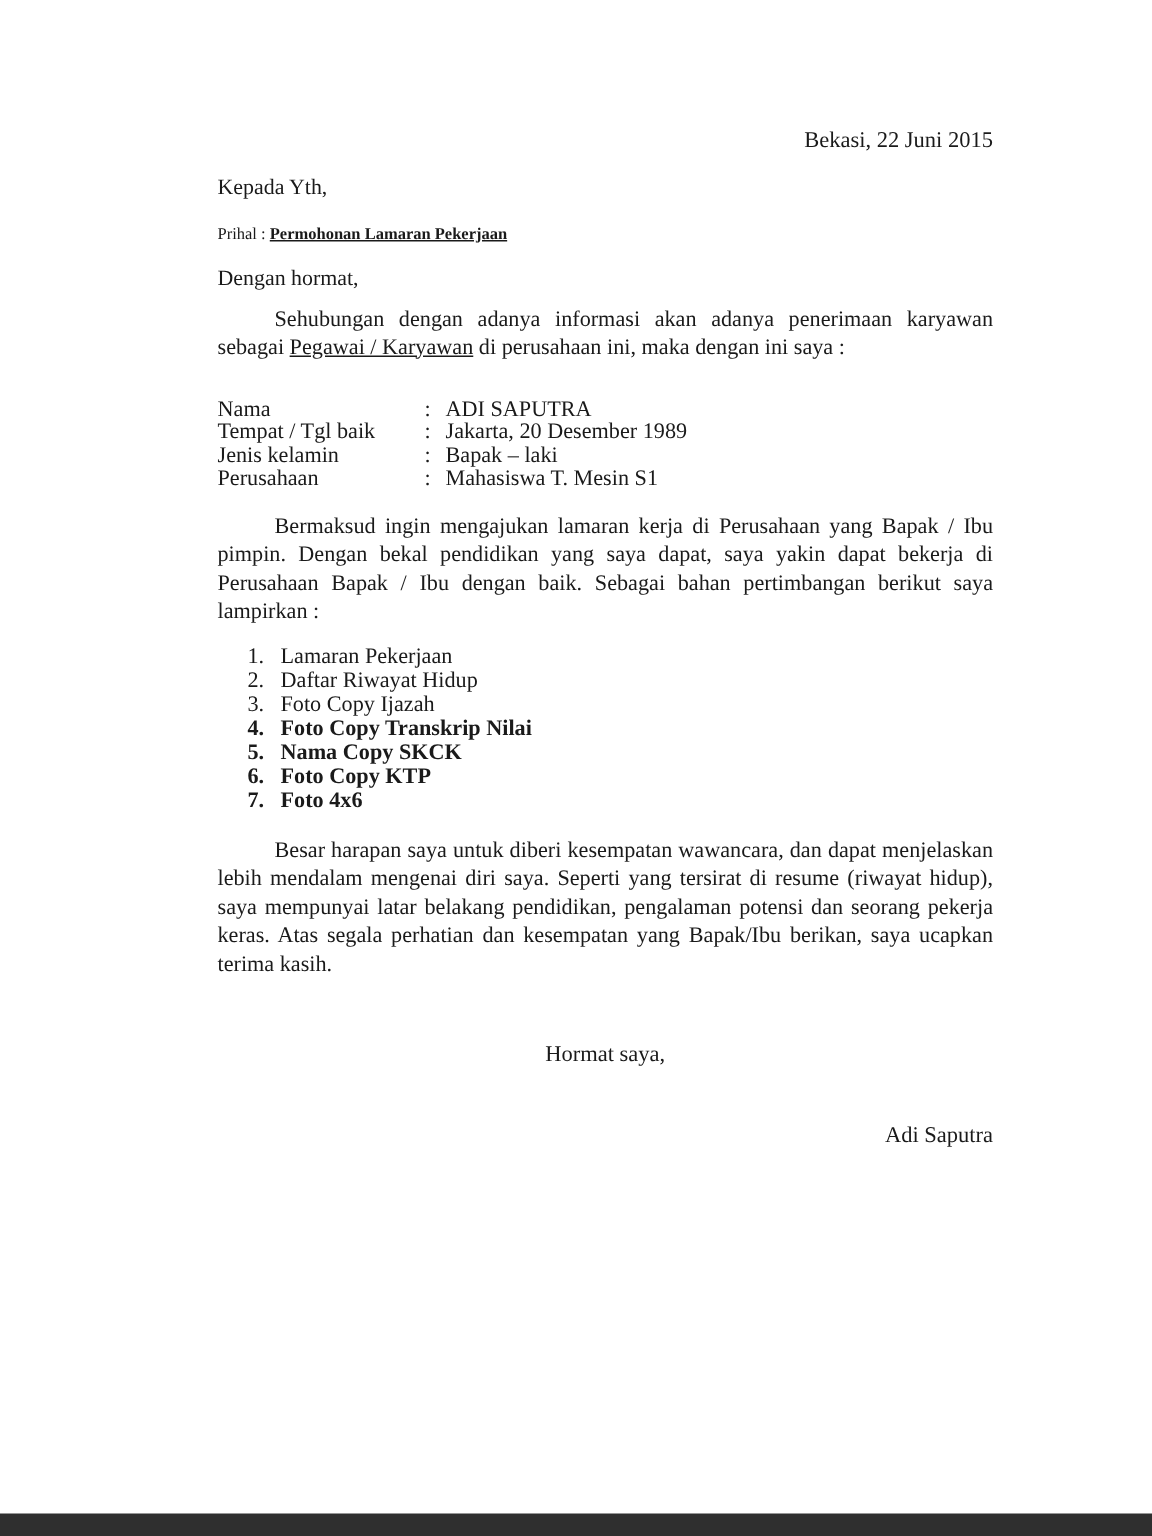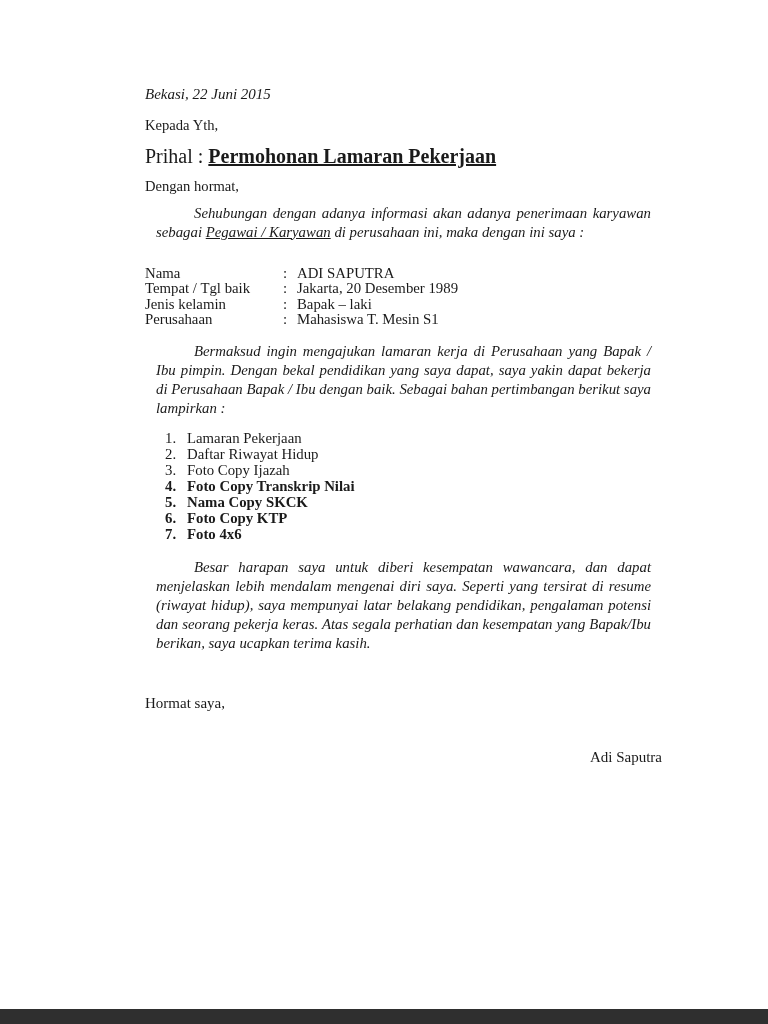--- a/index.html
+++ b/index.html
@@ -12,51 +12,49 @@
     font-family: "Liberation Serif", "DejaVu Serif", serif;
     color: #1a1a1a;
   }
   .page {
     position: absolute;
     inset: 0;
     box-sizing: border-box;
     padding: 86px 106px 0 145px;
   }
   .date {
-    text-align: left;
+    text-align: right;
     font-size: 15px;
     line-height: 16px;
-    font-style: italic;
   }
   .recipient {
     margin-top: 16px;
     font-size: 14.6px;
     line-height: 14.6px;
   }
   .subject {
     margin-top: 15px;
-    font-size: 20px;
+    font-size: 11px;
     line-height: 16px;
   }
   .subject-title {
     font-weight: bold;
     text-decoration: underline;
   }
   .salutation {
     margin-top: 14px;
     font-size: 14.6px;
     line-height: 16px;
   }
   .para {
-    margin: 11px;
+    margin: 0;
     font-size: 14.8px;
     line-height: 19px;
     text-align: justify;
     text-justify: inter-word;
-    font-style: italic;
   }
   .indent { text-indent: 38px; }
   .para-intro { margin-top: 10px; }
   .underlined { text-decoration: underline; }
   .details {
     margin-top: 24px;
     font-size: 14.8px;
     line-height: 15.6px;
   }
   .detail-row { display: flex; }
@@ -68,21 +66,21 @@
     padding-left: 20px;
     font-size: 14.8px;
     line-height: 16px;
   }
   .attachment-item { display: flex; }
   .attachment-num { width: 22px; flex: 0 0 22px; }
   .attachment-item.bold { font-weight: bold; }
   .para-closing { margin-top: 16px; }
   .sign-off {
     margin-top: 42px;
-    text-align: left;
+    text-align: center;
     font-size: 15px;
     line-height: 16px;
   }
   .signature-name {
     margin-top: 38px;
     text-align: right;
     font-size: 15px;
     line-height: 16px;
   }
   .bottom-bar {

